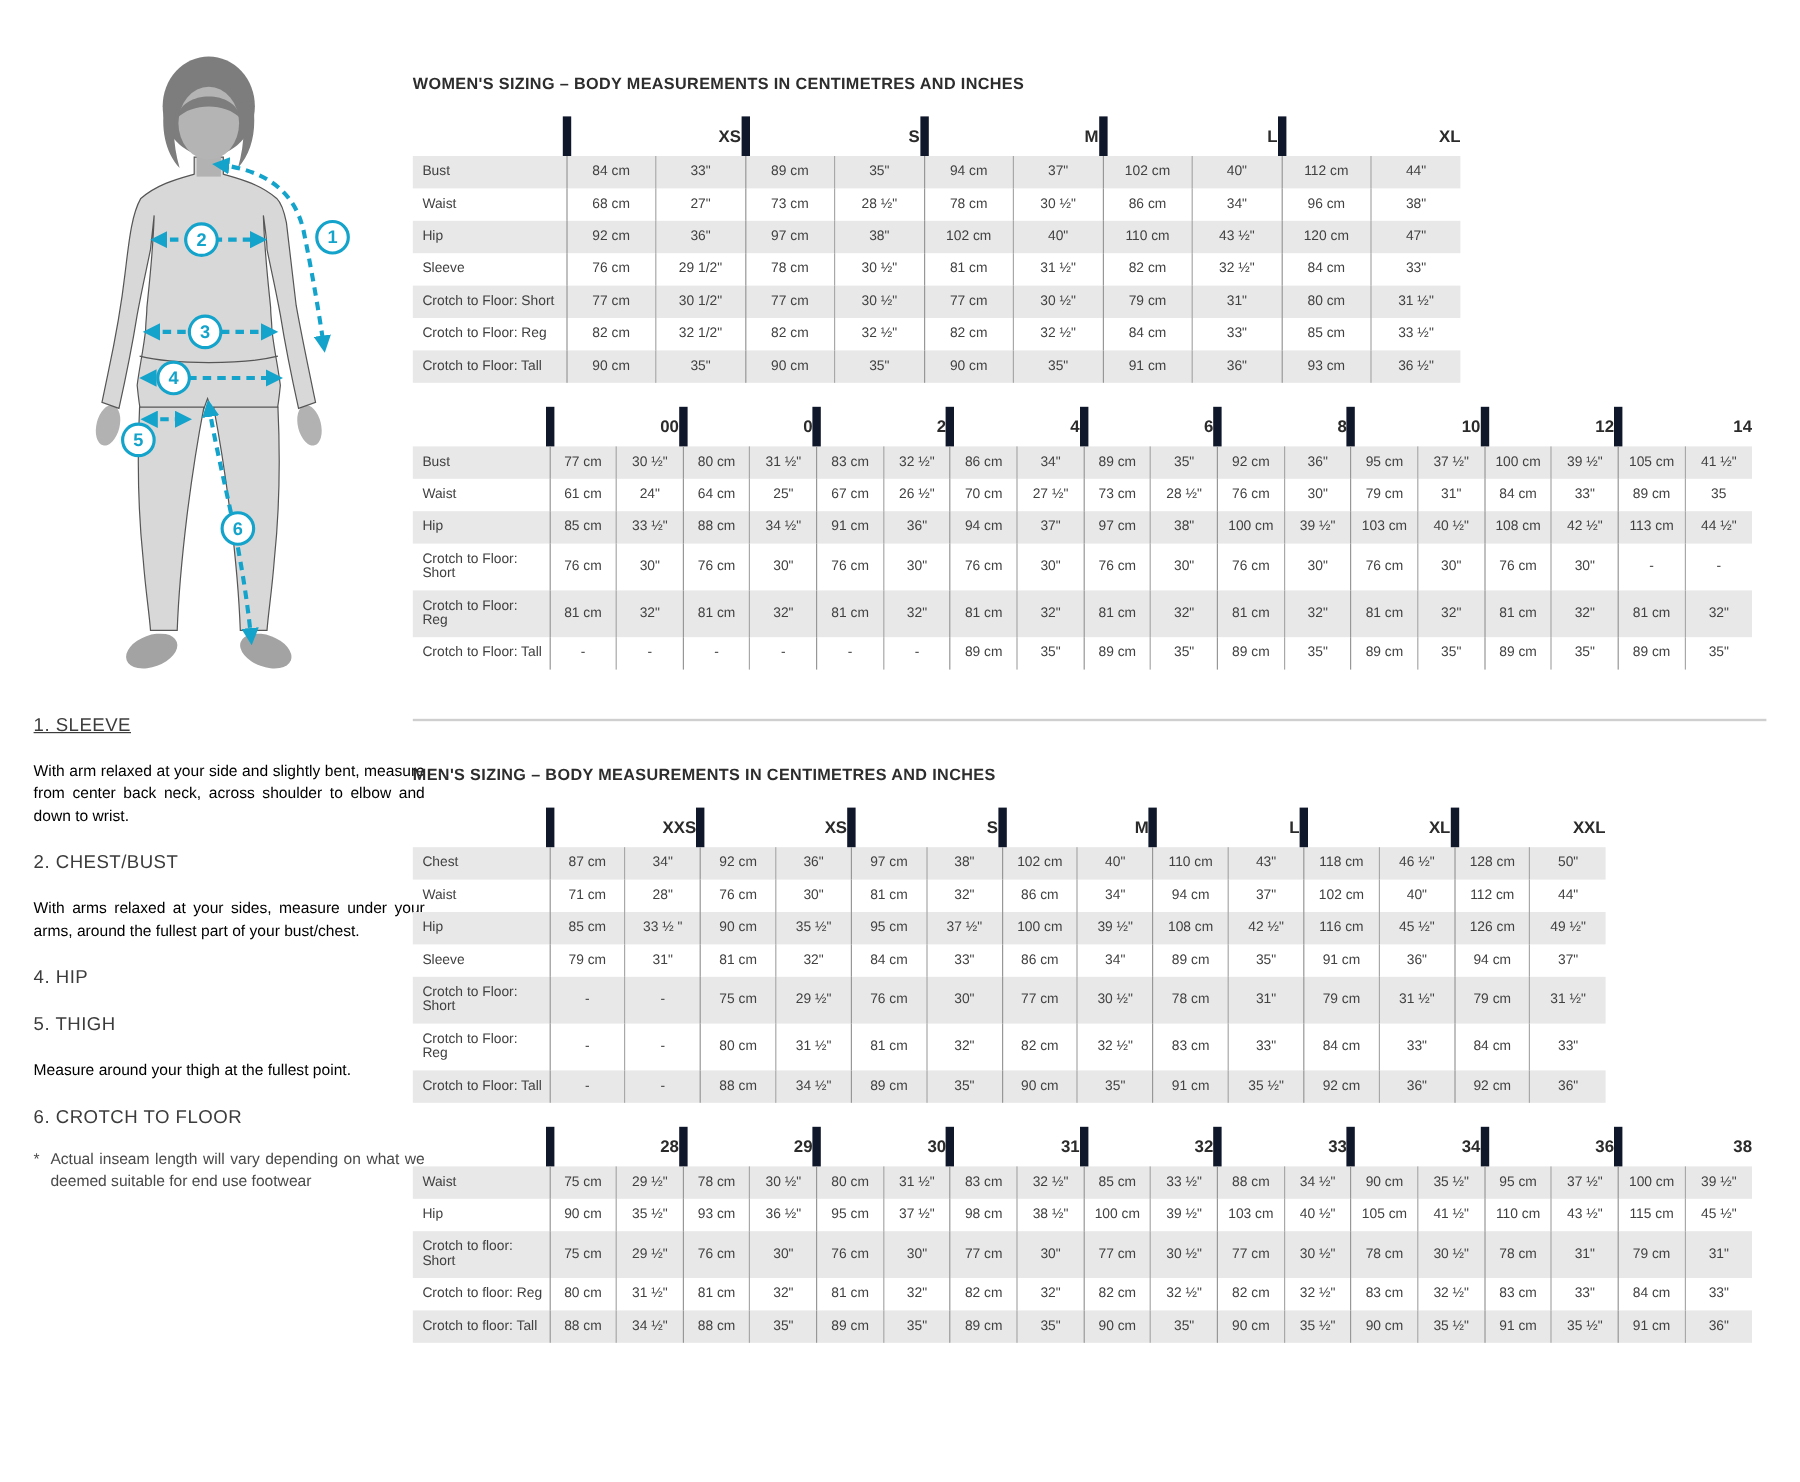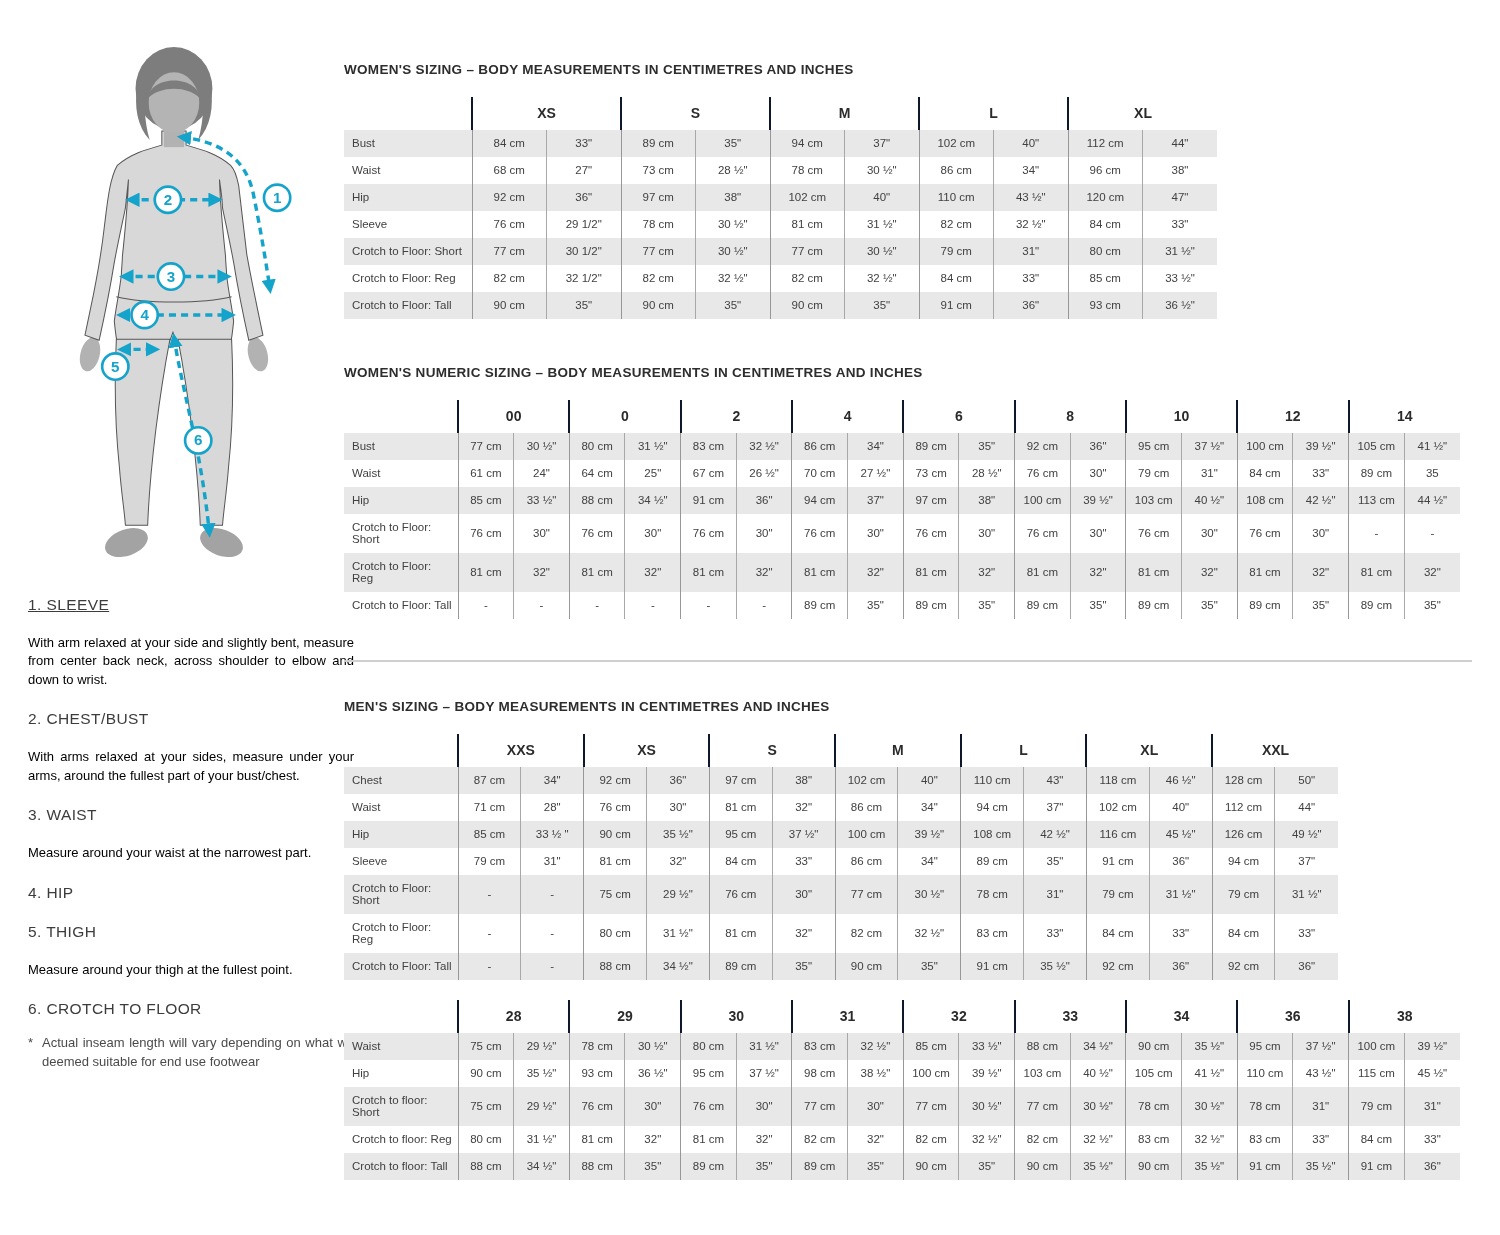--- a/index.html
+++ b/index.html
@@ -14,21 +14,21 @@
   .instr-b { font-size:13px; color:#000000; line-height:1.42; margin-top:20px; text-align:justify; }
   .footnote { display:flex; margin-top:16px; font-size:13px; color:#4a4a4a; line-height:1.42; text-align:justify; }
   .footnote .star { width:14px; flex:0 0 14px; }
 
   
   #main { position:absolute; left:344px; top:62px; width:1130px; }
   .tbl-title { font-size:13.5px; font-weight:bold; color:#2d2d2d; letter-spacing:.3px; }
   .tbl { margin-top:20px; }
   .tbl table { border-collapse:collapse; table-layout:fixed; }
   .tbl th, .tbl td { font-weight:normal; }
-  .tbl thead th.size-h { font-size:14px; font-weight:bold; color:#2b2b2b; text-align:center; padding:8px 0 9px 0; border-left:2px solid #0f172a; }
+  .tbl thead th.size-h { font-size:14px; font-weight:bold; color:#2b2b2b; text-align:right; padding:8px 0 9px 0; border-left:7px solid #0f172a; }
   .tbl thead th.rowlab { border:none; }
   .tbl tbody td { font-size:11.5px; color:#414141; text-align:center; padding:7px 2px 8px 2px; }
   .tbl tbody td.rowlab { text-align:left; padding-left:8px; }
   .tbl tbody tr.stripe td { background:#e8e8e8; }
   .tbl tbody td.cm { border-left:1px solid #979797; }
   .tbl tbody td.in { border-left:1px solid #a8a8a8; }
   #t0 table { width:873px; } #t0 th.rowlab { width:128px; }
   #t1 table { width:1116px; } #t1 th.rowlab { width:114px; }
   #t2 table { width:994px; } #t2 th.rowlab { width:114px; }
   #t3 table { width:1116px; } #t3 th.rowlab { width:114px; }
@@ -107,24 +107,20 @@
   <div id="instructions">
     <div class="instr">
       <div class="instr-h" style="margin-top:0;text-decoration:underline;">1. SLEEVE</div>
       <p class="instr-b">With arm relaxed at your side and slightly bent, measure from center back neck, across shoulder to elbow and down to wrist.</p>
     </div>
     <div class="instr">
       <div class="instr-h">2. CHEST/BUST</div>
       <p class="instr-b">With arms relaxed at your sides, measure under your arms, around the fullest part of your bust/chest.</p>
     </div>
     <div class="instr">
-      <div class="instr-h">3. WAIST</div>
-      <p class="instr-b">Measure around your waist at the narrowest part.</p>
-    </div>
-    <div class="instr">
       <div class="instr-h">4. HIP</div>
     </div>
     <div class="instr">
       <div class="instr-h">5. THIGH</div>
       <p class="instr-b">Measure around your thigh at the fullest point.</p>
     </div>
     <div class="instr">
       <div class="instr-h">6. CROTCH TO FLOOR</div>
     </div>
     <div class="footnote">
@@ -238,21 +234,20 @@
                 <td class="cm">91 cm</td>
                 <td class="in">36"</td>
                 <td class="cm">93 cm</td>
                 <td class="in">36 ½"</td>
               </tr>
             </tbody>
           </table>
         </div>
     </div>
     <div class="sec2">
-      <div class="tbl-title">WOMEN'S NUMERIC SIZING – BODY MEASUREMENTS IN CENTIMETRES AND INCHES</div>
       <div class="tbl" id="t1">
           <table>
             <thead>
               <tr>
                 <th class="rowlab"></th>
                 <th colspan="2" class="size-h">00</th>
                 <th colspan="2" class="size-h">0</th>
                 <th colspan="2" class="size-h">2</th>
                 <th colspan="2" class="size-h">4</th>
                 <th colspan="2" class="size-h">6</th>

